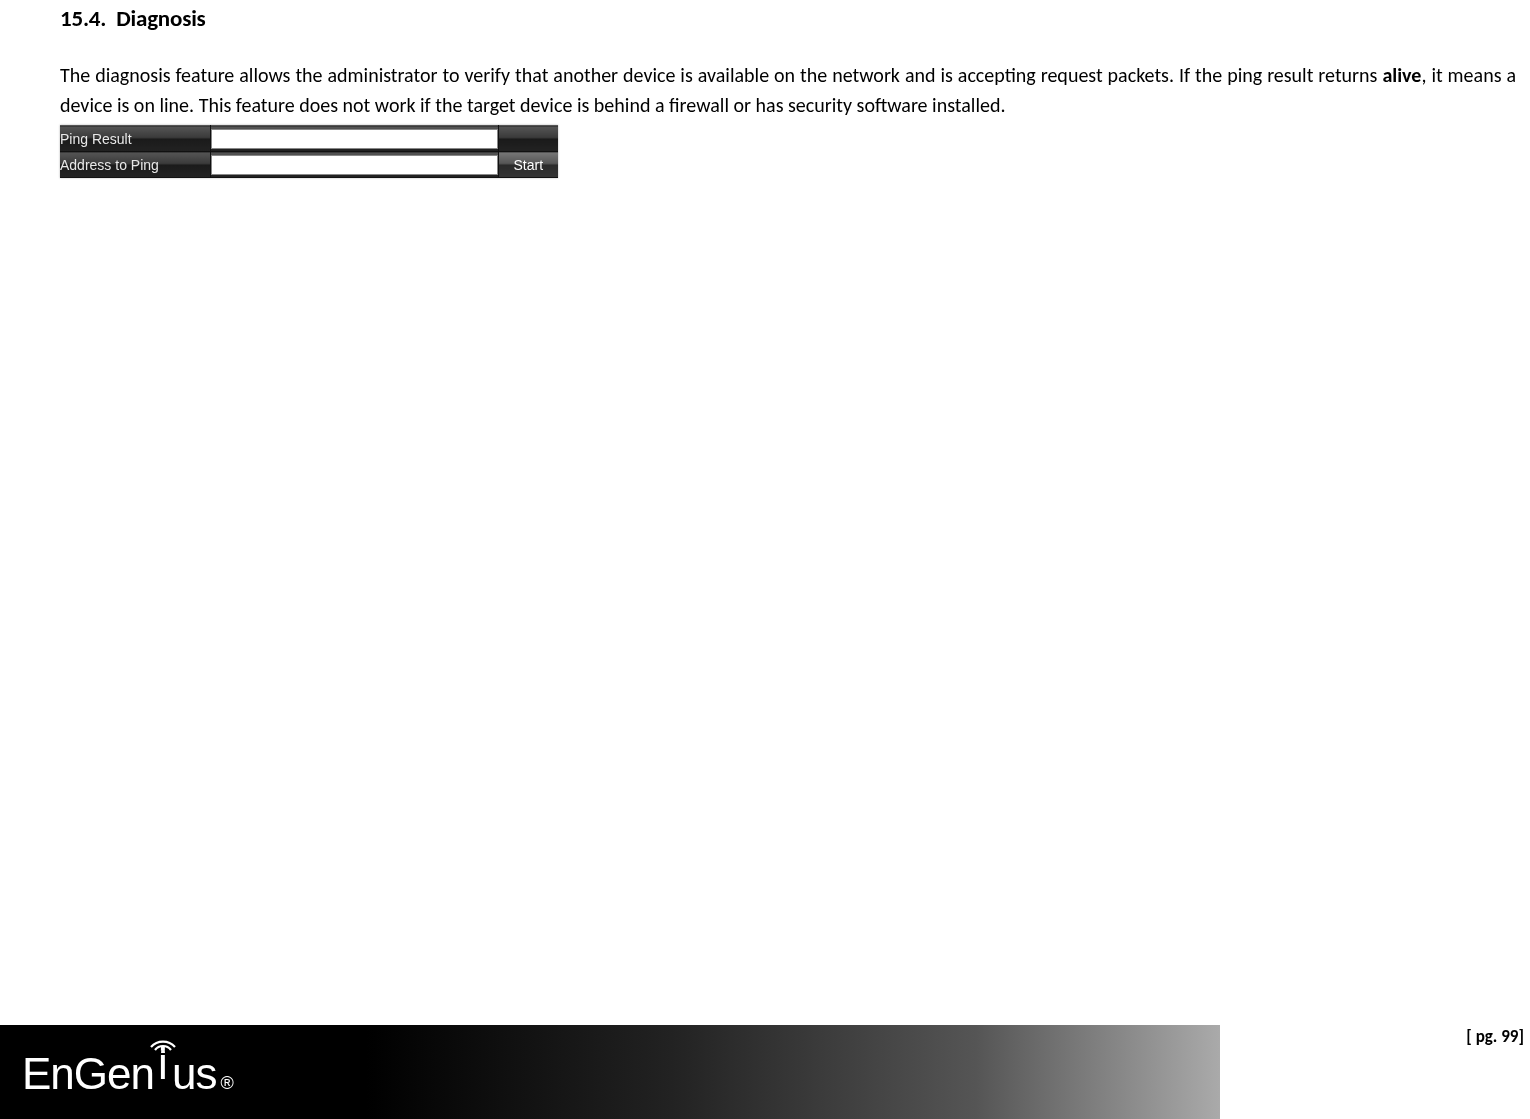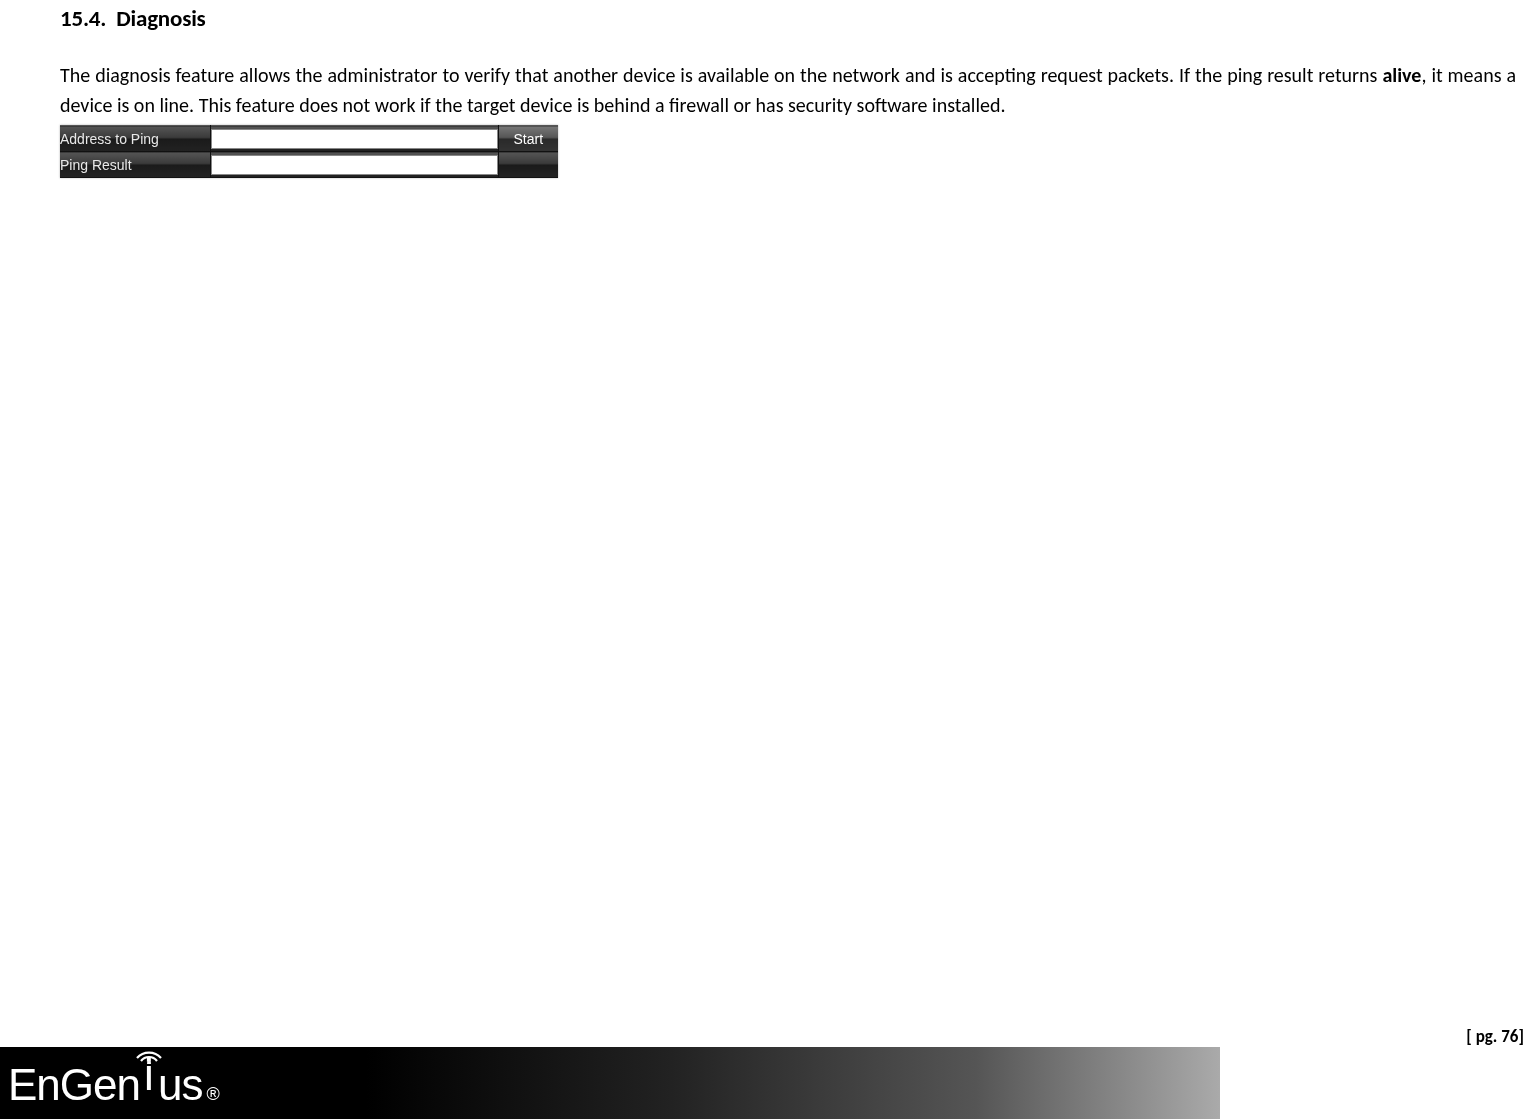--- a/index.html
+++ b/index.html
@@ -13,21 +13,21 @@
   .ping-widget td { padding: 0; }
   .label-cell { width: 150px; height: 26px; padding-left: 10px; vertical-align: middle; border-top: 1px solid #555; border-bottom: 1px solid #111; border-right: 1px solid #111;
     background: linear-gradient(to bottom, #555 0%, #3a3a3a 45%, #1a1a1a 50%, #222 100%); }
   .input-cell { width: 288px; height: 26px; vertical-align: middle; border-top: 1px solid #555; border-bottom: 1px solid #111; border-right: 1px solid #111;
     background: linear-gradient(to bottom, #555 0%, #3a3a3a 45%, #1a1a1a 50%, #222 100%); padding: 2px 4px; }
   .input-cell input { width: 100%; height: 20px; background: #fff; border: 1px solid #888; font-size: 13px; padding: 1px 4px; color: #000; }
   .btn-cell { width: 60px; height: 26px; vertical-align: middle; text-align: center; border-top: 1px solid #555; border-bottom: 1px solid #111;
     background: linear-gradient(to bottom, #777 0%, #555 45%, #2a2a2a 50%, #333 100%); color: #fff; cursor: pointer; }
   .btn-cell.blank { background: linear-gradient(to bottom, #555 0%, #3a3a3a 45%, #1a1a1a 50%, #222 100%); cursor: default; }
 
-  .footer-bar { position: absolute; left: 0; bottom: 0; width: 1220px; height: 72px; background: linear-gradient(to right, #000 0%, #000 30%, #222 55%, #555 80%, #aaa 100%); display: flex; align-items: center; padding-left: 8px; }
+  .footer-bar { position: absolute; left: 0; bottom: 0; width: 1220px; height: 94px; background: linear-gradient(to right, #000 0%, #000 30%, #222 55%, #555 80%, #aaa 100%); display: flex; align-items: center; padding-left: 22px; }
   .page-num { position: absolute; right: 6px; bottom: 72px; font-size: 17px; font-weight: 700; }
 
   
   .logo { display: flex; align-items: baseline; color: #fff; font-family: Arial, sans-serif; }
   .logo .txt1 { font-size: 44px; font-weight: 400; letter-spacing: -1px; }
   .logo .icon-wrap { display: inline-block; position: relative; width: 18px; height: 44px; vertical-align: baseline; }
   .logo .reg { font-size: 18px; vertical-align: super; margin-left: 4px; }
   .wifi-icon { position: absolute; left: 50%; bottom: 36px; transform: translateX(-50%); }
 </style>
 </head>
@@ -39,38 +39,38 @@
     <span>Diagnosis</span>
   </h2>
 
   <p class="body-text">
     <span>The diagnosis feature allows the administrator to verify that another device is available on the network and is accepting request packets. If the ping result returns </span><b>alive</b><span>, it means a device is on line. This feature does not work if the target device is behind a firewall or has security software installed.</span>
   </p>
 
   <table class="ping-widget">
     <tbody>
         <tr>
+      <td class="label-cell">Ping Result</td>
+      <td class="input-cell">
+        <input type="text" readonly="" value="" style="">
+      </td>
+      <td class="btn-cell blank"></td>
+    </tr>
+    <tr>
       <td class="label-cell">Address to Ping</td>
       <td class="input-cell">
         <input type="text" value="" style="">
       </td>
       <td class="btn-cell">Start</td>
     </tr>
-    <tr>
-      <td class="label-cell">Ping Result</td>
-      <td class="input-cell">
-        <input type="text" readonly="" value="" style="">
-      </td>
-      <td class="btn-cell blank"></td>
-    </tr>
   </tbody>
     </table>
 </div>
 
-<div class="page-num">[ pg. 76]</div>
+<div class="page-num">[ pg. 99]</div>
 
 <div class="footer-bar">
   <div class="logo">
     <span class="txt1">EnGen</span>
       <span class="icon-wrap">
       <svg class="wifi-icon" width="28" height="20" viewBox="0 0 28 20">
         <path d="M2 14 A16 16 0 0 1 26 14" stroke="#fff" stroke-width="2.2" fill="none"></path>
         <path d="M6 17 A10 10 0 0 1 22 17" stroke="#fff" stroke-width="2.2" fill="none"></path>
         <circle cx="14" cy="19" r="2" fill="#fff"></circle>
       </svg>

